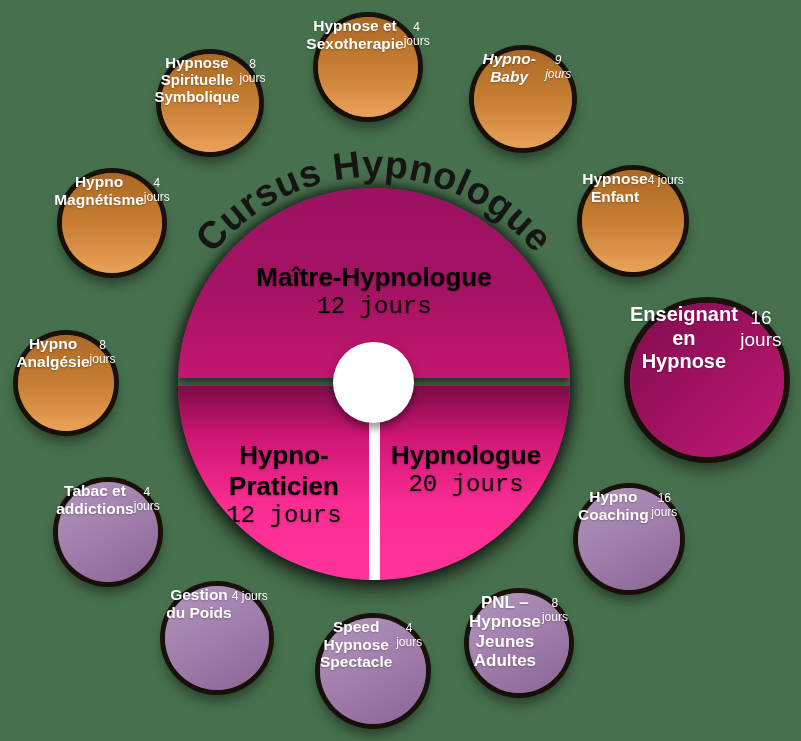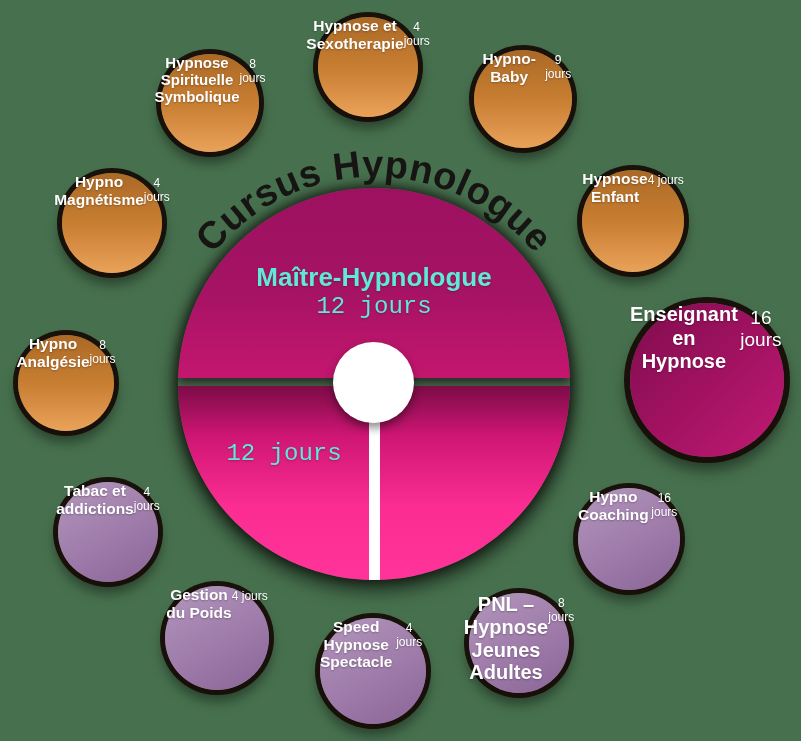--- a/index.html
+++ b/index.html
@@ -34,21 +34,21 @@
   }
   .hub-stem{
     position:absolute;left:191px;top:196px;width:11px;height:196px;
     background:#ffffff;z-index:4;
   }
   .hub{
     position:absolute;left:155px;top:154px;width:81px;height:81px;
     background:#ffffff;border-radius:50%;z-index:5;
     box-shadow:0 5px 10px rgba(0,0,0,.45);
   }
-  .seg-label{position:absolute;color:#5eead4;text-align:center;z-index:2;}
+  .seg-label{position:absolute;color:#000000;text-align:center;z-index:2;}
   .seg-name{font-size:26px;font-weight:bold;text-shadow:0 1px 2px rgba(60,0,30,.3);}
   .seg-days{font-size:24px;margin-top:0;text-shadow:0 1px 2px rgba(60,0,30,.3);font-family:Liberation Mono, monospace;}
   .seg-top{left:0;top:74px;width:100%;}
   .seg-bl{left:16px;top:252px;width:180px;}
   .seg-br{left:198px;top:252px;width:180px;}
 
   
   .sat{
     position:absolute;border-radius:50%;
     display:flex;flex-direction:row;align-items:flex-start;justify-content:center;
@@ -62,21 +62,21 @@
   .sat-label{
     font-size:15.5px;font-weight:bold;line-height:1.14;white-space:pre-line;
     text-shadow:0 1px 2px rgba(0,0,0,.28);
   }
   .sat-days{font-size:12px;margin-top:3px;text-shadow:0 1px 2px rgba(0,0,0,.28);}
   .sat.magenta .sat-label{font-size:20px;line-height:1.18;}
   .sat.magenta .sat-days{font-size:19px;margin-top:4px;}
 
   .pos-spirituelle{left:161px;top:54px;width:98px;height:98px;}
   .pos-sexo{left:318px;top:17px;width:100px;height:100px;}
-  .pos-baby{left:474px;top:50px;width:98px;height:98px;}
+  .pos-baby{left:474px;top:50px;width:98px;height:98px;font-style:italic;}
   .pos-enfant{left:582px;top:170px;width:102px;height:102px;}
   .pos-magnetisme{left:62px;top:173px;width:100px;height:100px;}
   .pos-analgesie{left:18px;top:335px;width:96px;height:96px;}
   .pos-tabac{left:58px;top:482px;width:100px;height:100px;}
   .pos-gestion{left:165px;top:586px;width:104px;height:104px;}
   .pos-speed{left:320px;top:618px;width:106px;height:106px;}
   .pos-pnl{left:469px;top:593px;width:100px;height:100px;}
   .pos-coaching{left:578px;top:488px;width:102px;height:102px;}
   .pos-enseignant{left:630px;top:303px;width:154px;height:154px;}
 </style>
@@ -96,21 +96,26 @@
 
   <div class="wheel">
     <div class="wheel-top"></div>
     <div class="wheel-bottom"></div>
 
     <div class="seg-label seg-top">
       <div class="seg-name">Maître-Hypnologue</div>
       <div class="seg-days">12 jours</div>
     </div>
     <div class="seg-label seg-bl">
+      <div class="seg-name">Hypno-Praticien</div>
       <div class="seg-days">12 jours</div>
+    </div>
+    <div class="seg-label seg-br">
+      <div class="seg-name">Hypnologue</div>
+      <div class="seg-days">20 jours</div>
     </div>
 
     <div class="hub-stem"></div>
     <div class="hub"></div>
   </div>
 
   <div class="sat orange pos-spirituelle">
     <div class="sat-label" style="font-size:15px">Hypnose
 Spirituelle
 Symbolique</div>
@@ -159,21 +164,21 @@
   </div>
 
   <div class="sat purple pos-speed">
     <div class="sat-label">Speed
 Hypnose
 Spectacle</div>
     <div class="sat-days">4 jours</div>
   </div>
 
   <div class="sat purple pos-pnl">
-    <div class="sat-label" style="font-size:20px">PNL –
+    <div class="sat-label" style="font-size:17px">PNL –
 Hypnose
 Jeunes
 Adultes</div>
     <div class="sat-days">8 jours</div>
   </div>
 
   <div class="sat purple pos-coaching">
     <div class="sat-label">Hypno
 Coaching</div>
     <div class="sat-days">16 jours</div>

